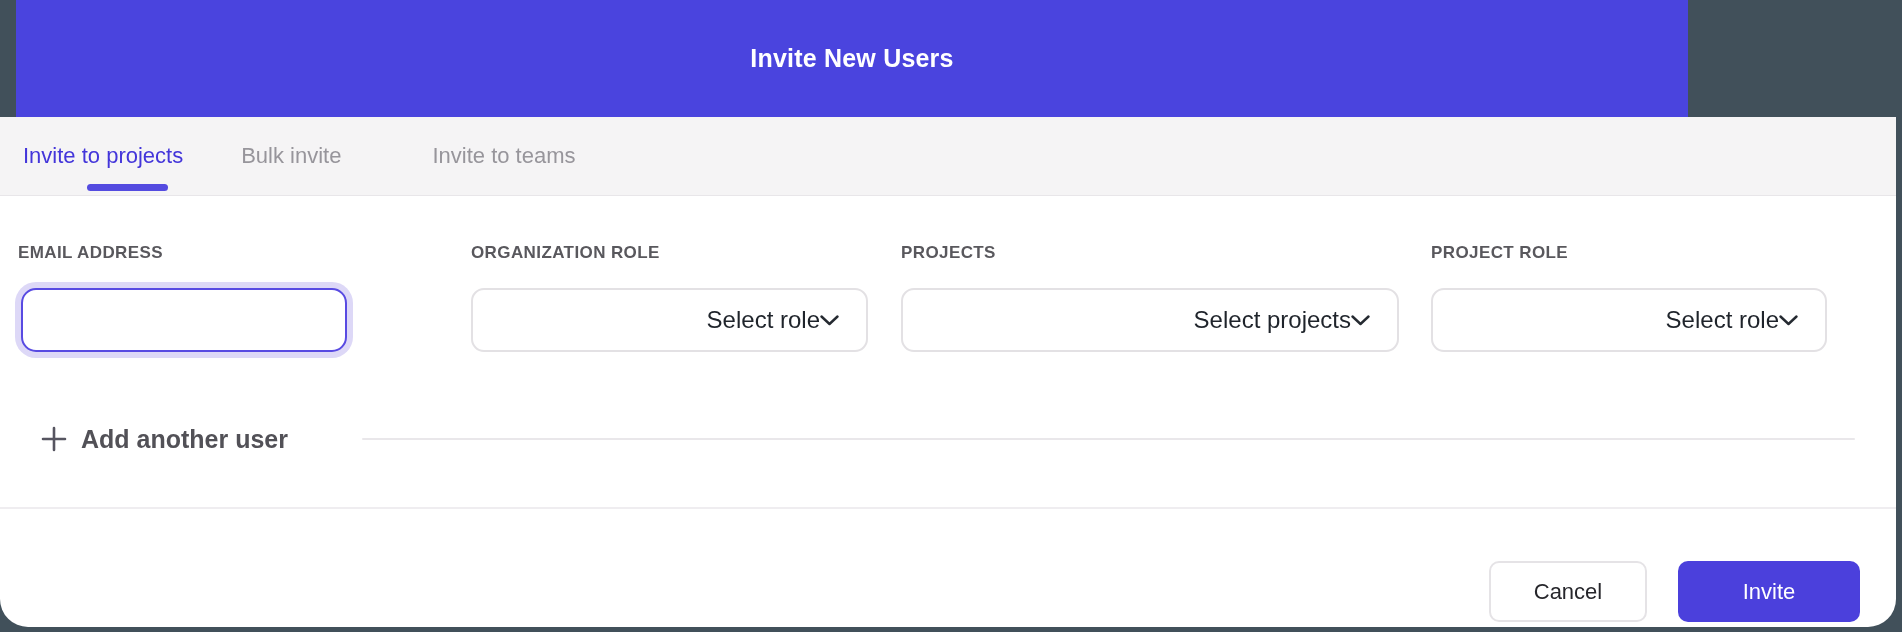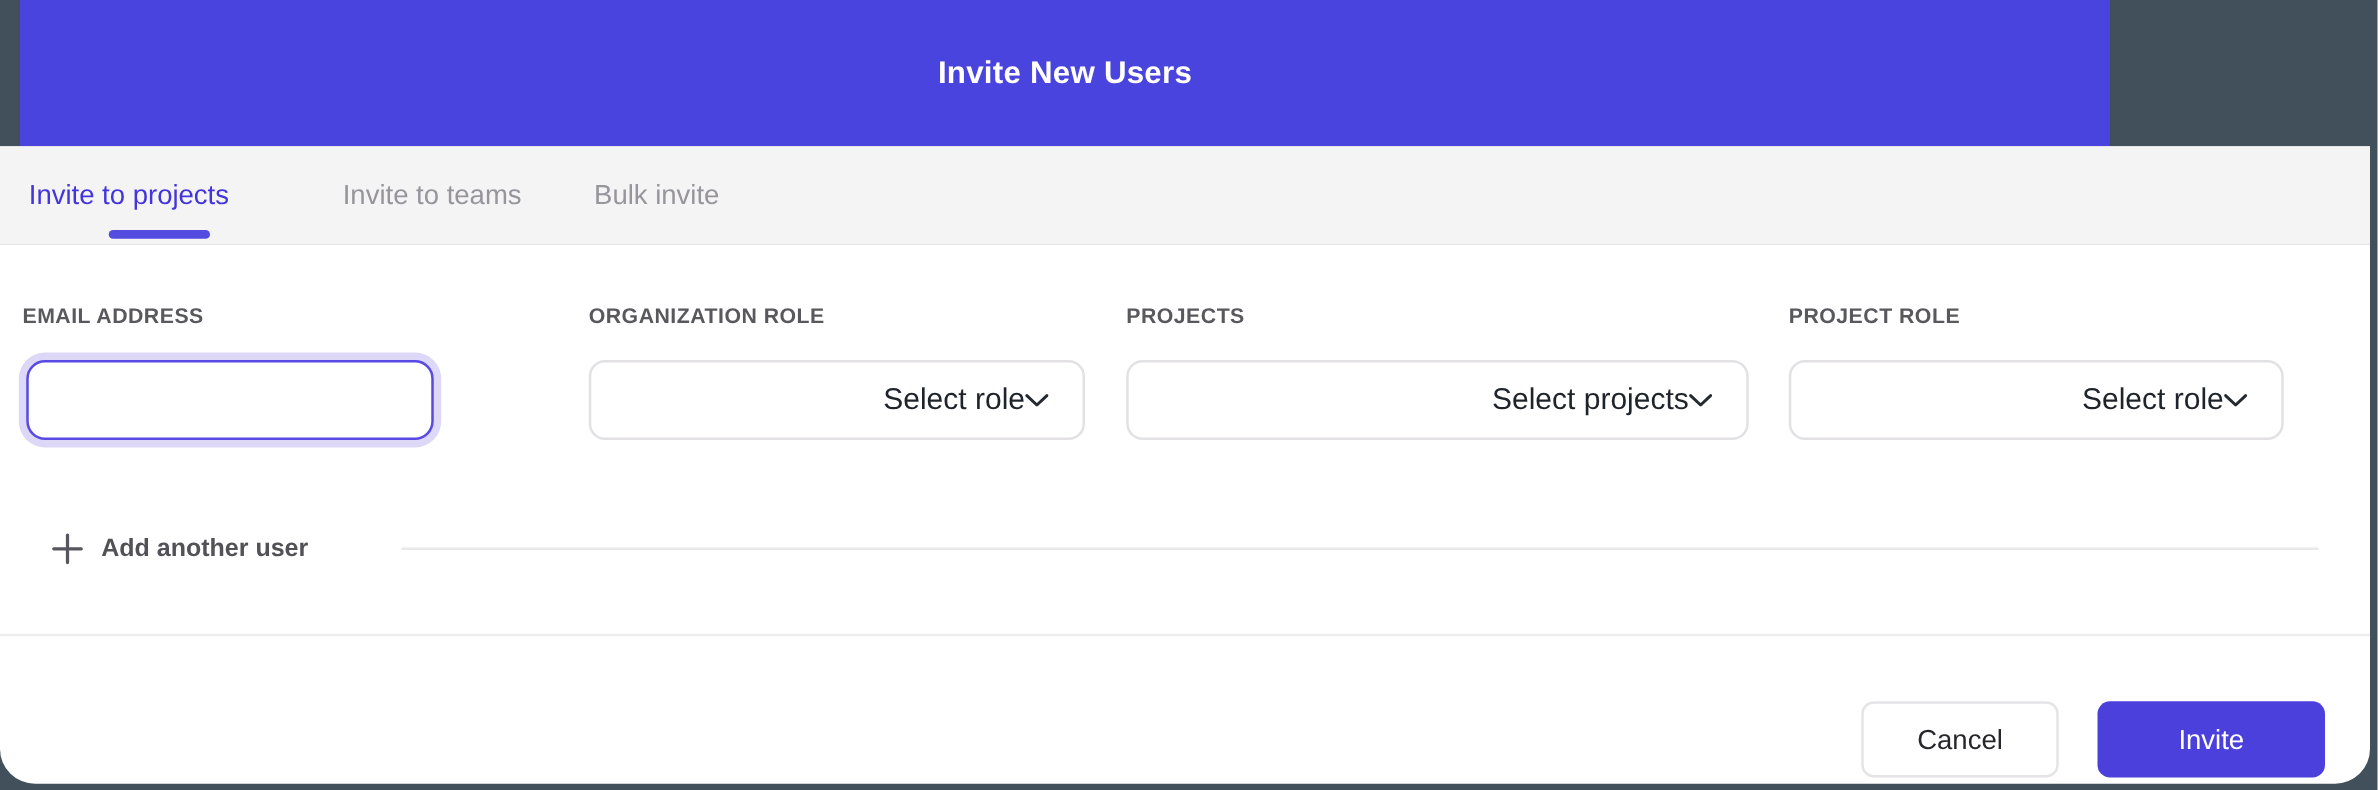--- a/index.html
+++ b/index.html
@@ -79,21 +79,21 @@
   .select-value{font-size:24px;font-weight:500;color:#1f242b;}
   .chevron{display:flex;align-items:center;}
 
   
   .add-row{
     position:absolute;left:41px;right:41px;top:308px;height:28px;
     display:flex;align-items:center;
   }
   .add-user-btn{display:flex;align-items:center;cursor:pointer;}
   .plus{display:flex;align-items:center;}
-  .add-user-label{margin-left:14px;font-size:20px;font-weight:600;color:#525157;}
+  .add-user-label{margin-left:14px;font-size:25px;font-weight:600;color:#525157;}
   .add-divider{flex:1;height:2px;background:#e9e7ea;margin-left:74px;border-radius:1px;}
 
   
   .footer-divider{position:absolute;top:390px;left:0;width:100%;height:2px;background:#efedf0;}
   .footer-buttons{position:absolute;top:420px;right:36px;display:flex;gap:31px;}
   .btn{
     height:61px;border-radius:10px;font-size:22px;
     display:flex;align-items:center;justify-content:center;cursor:pointer;
     font-family:"Liberation Sans", sans-serif;
     margin-top:24px;
@@ -110,25 +110,25 @@
     <div class="dialog-title">Invite New Users</div>
   </div>
 
   <div class="panel">
 
     <div class="tabbar">
       <div class="tab tab-projects active">
         <span>Invite to projects</span>
         <span class="tab-underline"></span>
       </div>
+      <div class="tab tab-bulk">
+        <span>Bulk invite</span>
+      </div>
       <div class="tab tab-teams">
         <span>Invite to teams</span>
-      </div>
-      <div class="tab tab-bulk">
-        <span>Bulk invite</span>
       </div>
     </div>
 
     <div class="col col-email">
       <label class="field-label">EMAIL ADDRESS</label>
       <input class="email-input" type="text" value="" style="">
     </div>
 
     <div class="col col-orgrole">
       <label class="field-label">ORGANIZATION ROLE</label>

